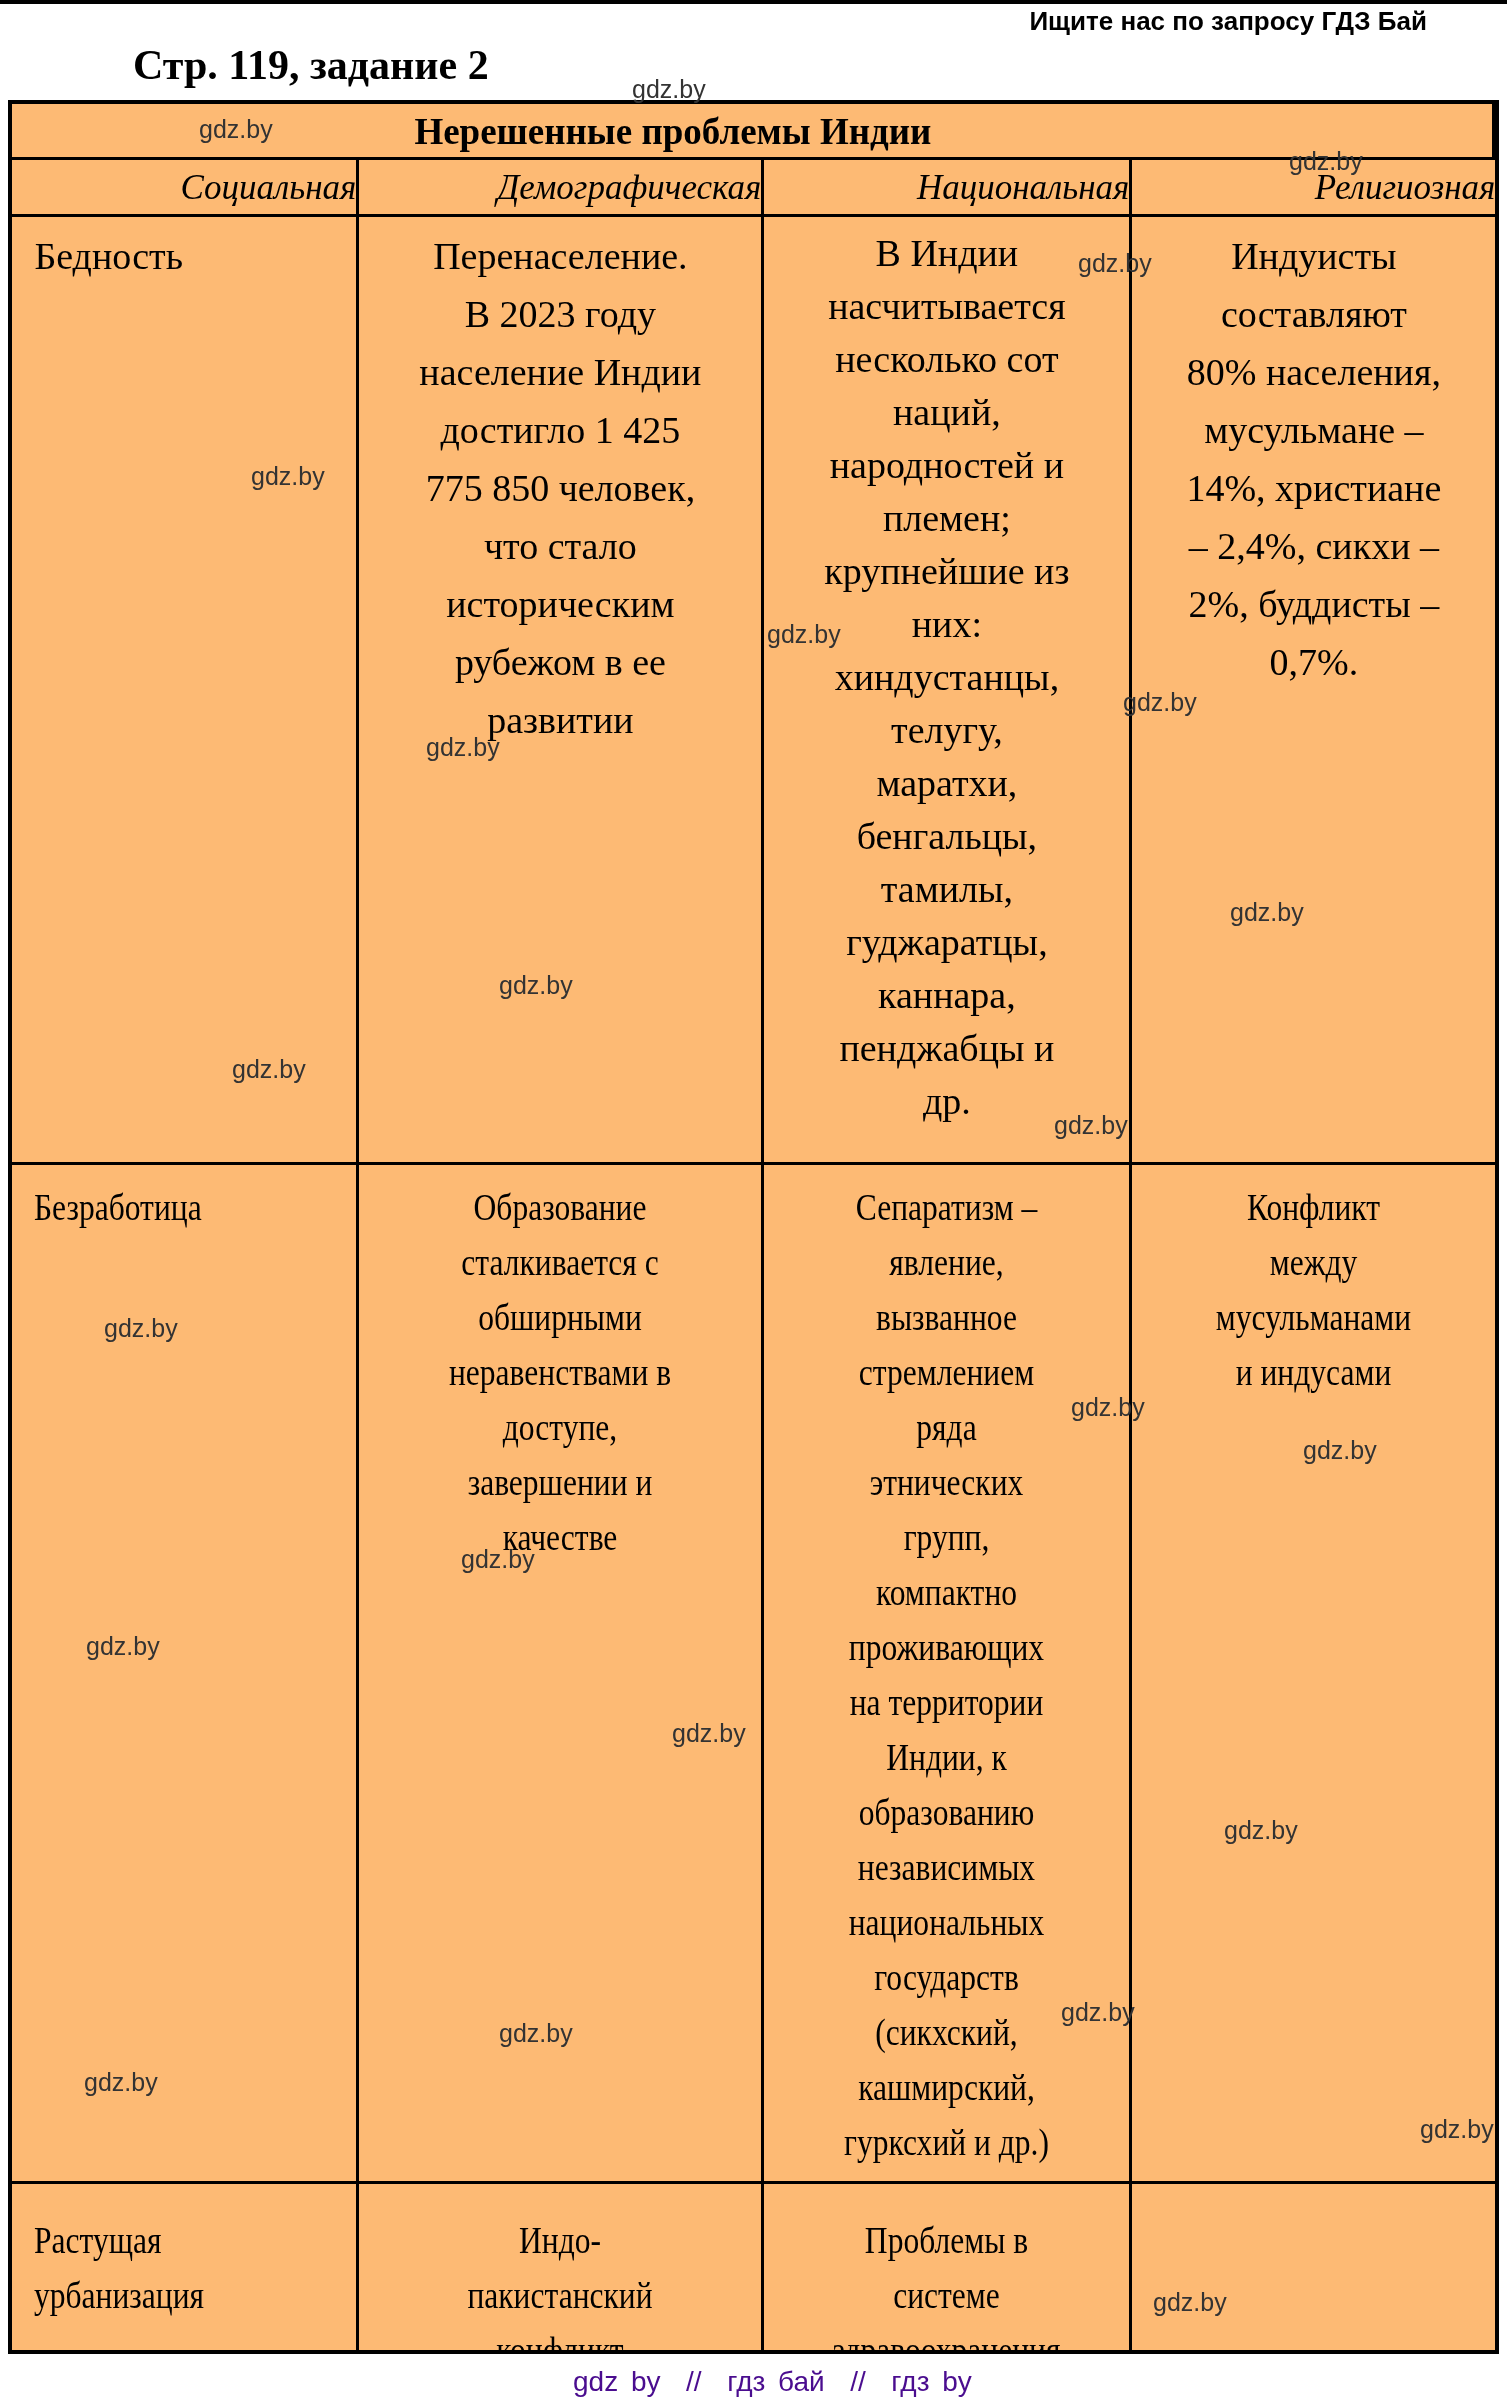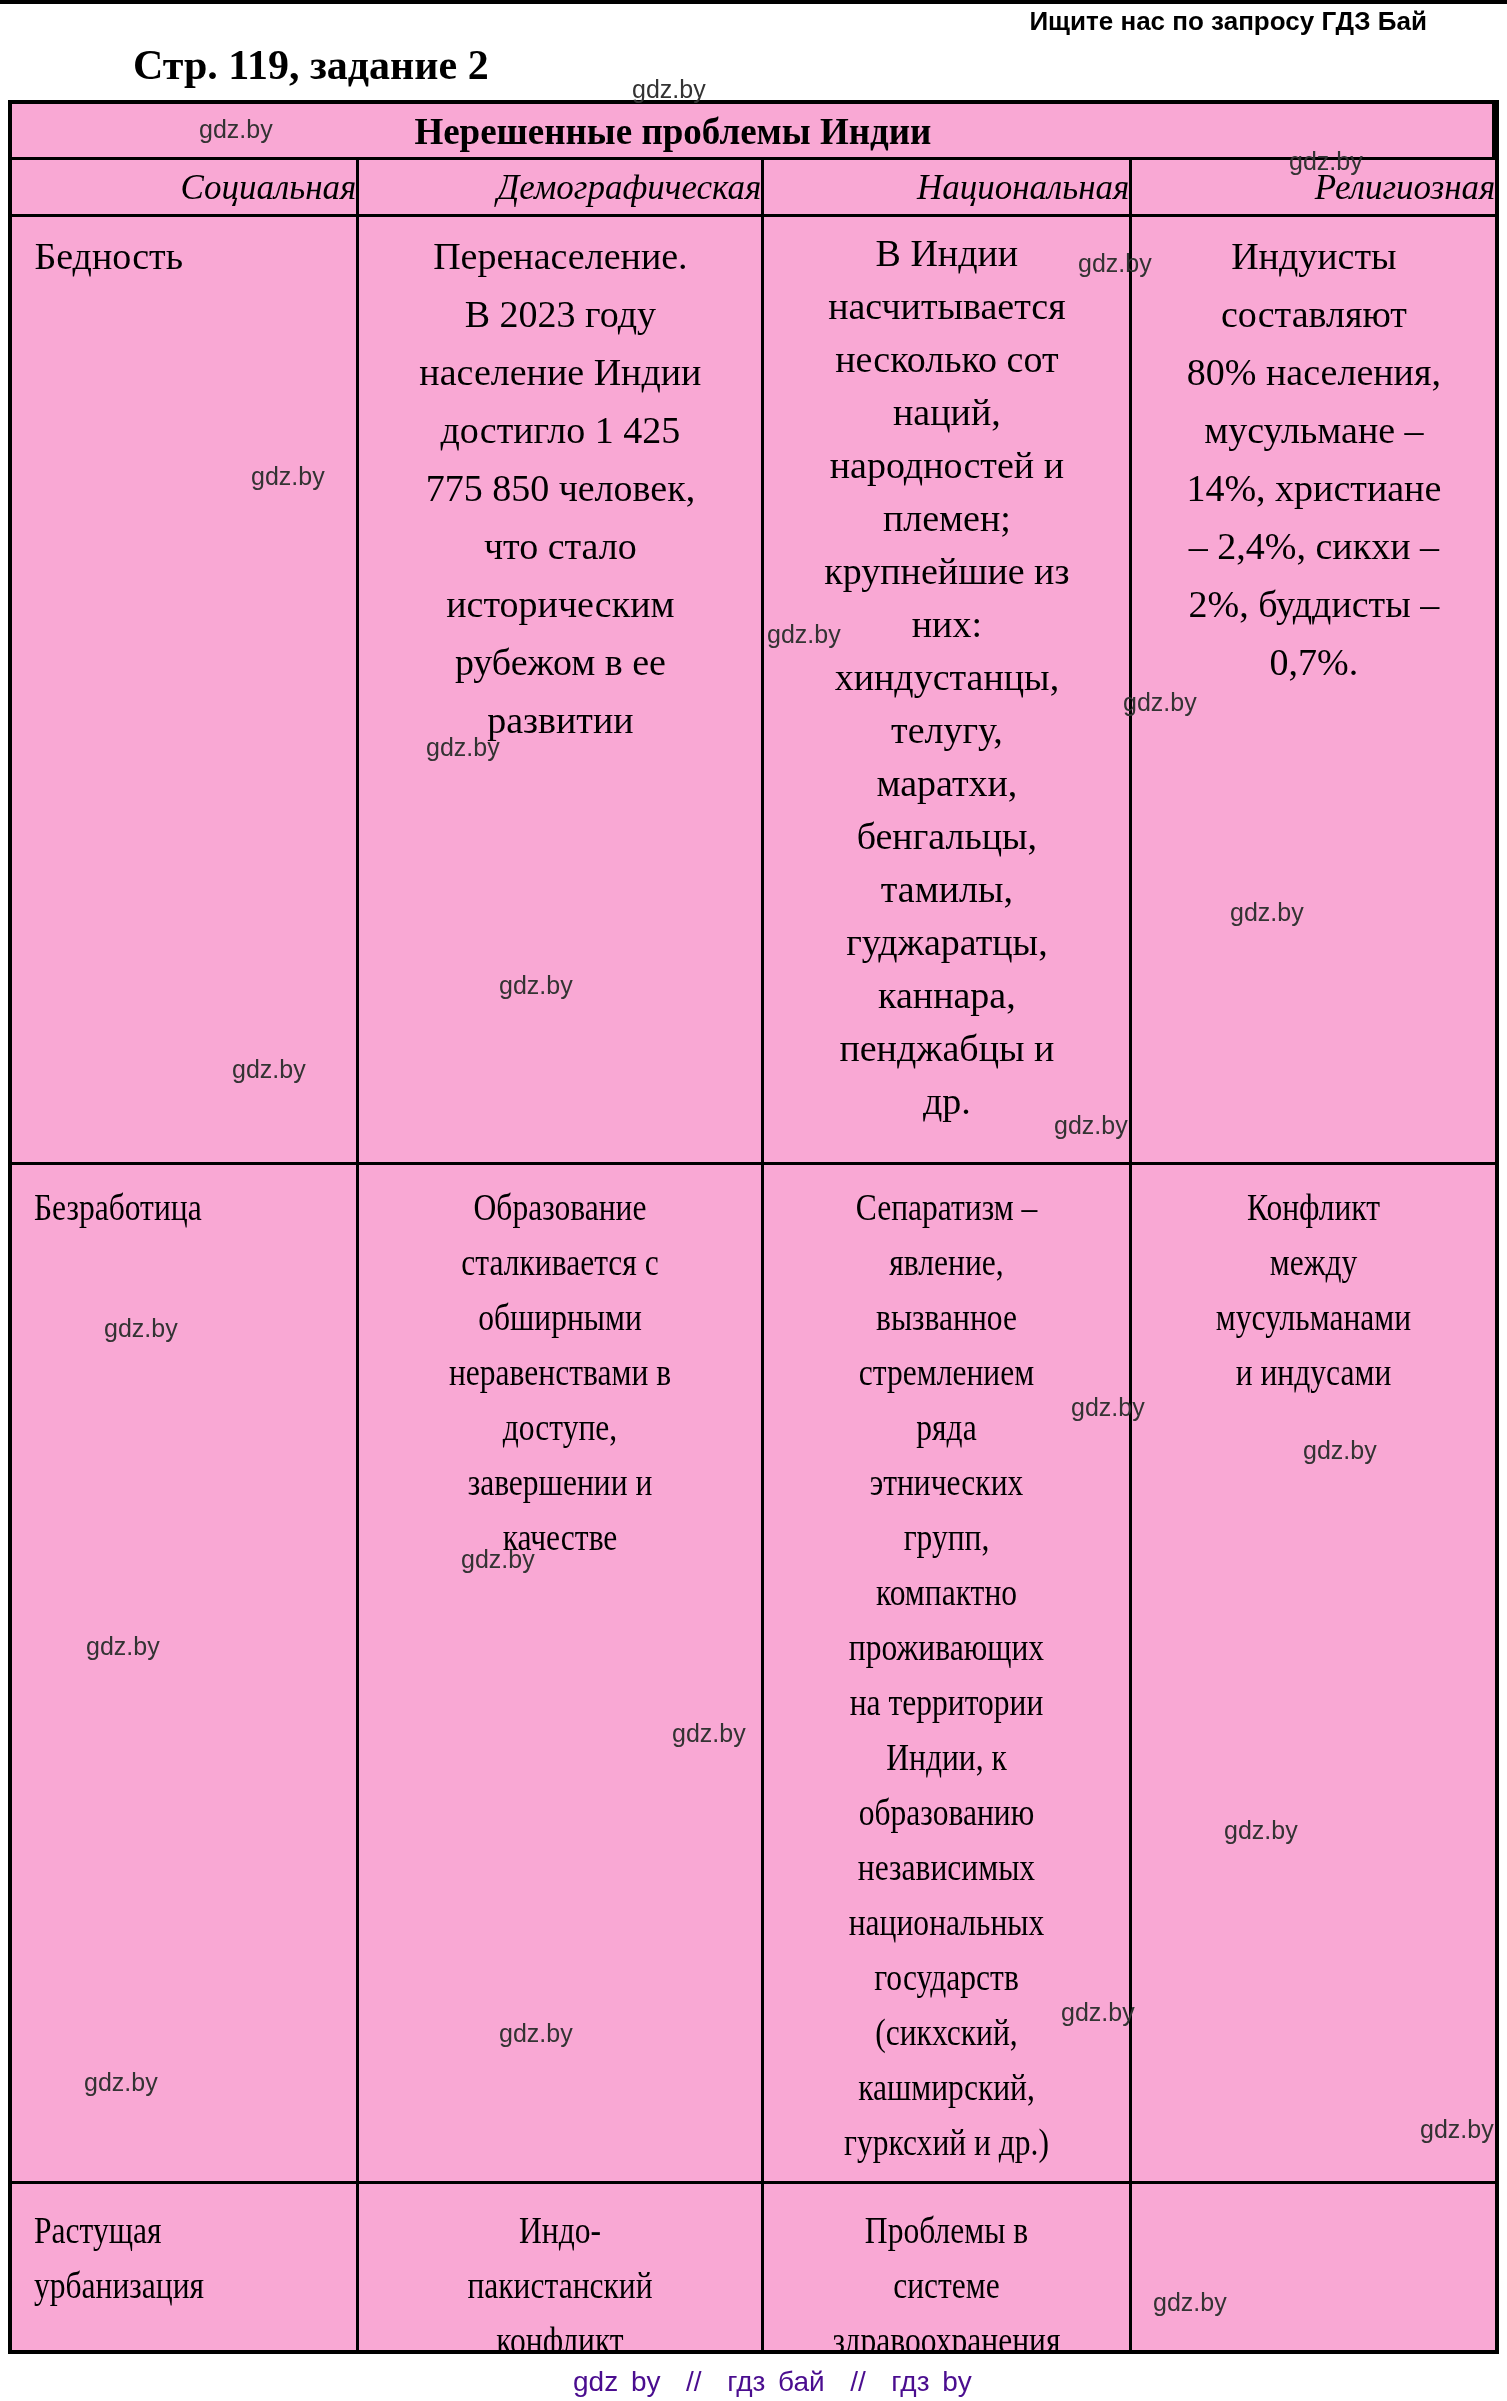--- a/index.html
+++ b/index.html
@@ -24,21 +24,21 @@
     font-size:42px; font-weight:bold; line-height:1.05;
     white-space:nowrap;
   }
   .tbl {
     position:absolute; left:8.4px; top:100px;
     width:1491px; height:2254px;
     border:4.2px solid #000; box-sizing:border-box;
     display:grid;
     grid-template-columns:347px 405px 368px 1fr;
     grid-template-rows:56px 57px 948px 1019px 1fr;
-    background:#f9a8d4;
+    background:#fdba74;
   }
   .cell {
     border-right:3.3px solid #000;
     border-bottom:3.3px solid #000;
     box-sizing:border-box;
     overflow:hidden;
   }
   .last-col { border-right:none; }
   .last-row { border-bottom:none; }
   .title-cell {
@@ -50,21 +50,21 @@
   .head {
     font-style:italic; font-size:35px; line-height:40px;
     text-align:right; padding-top:7.5px;
   }
   .body-cell { font-size:38px; }
   .body-cell .inner { white-space:pre-line; }
   .c-left  { text-align:left; padding-left:22px; }
   .c-center{ text-align:center; }
   .pt12 { padding-top:10px; }
   .pt18 { padding-top:15px; }
-  .pt14 { padding-top:19px; }
+  .pt14 { padding-top:29px; }
   .lh70 { line-height:58px; }
   .lh64 { line-height:53px; }
   .lh66 { line-height:55px; }
   .cond       { transform:scaleX(0.83); transform-origin:50% 0; }
   .cond-left  { transform:scaleX(0.83); transform-origin:0 0; }
   .wm {
     position:absolute;
     font-family:"Liberation Sans", sans-serif;
     font-size:25px; color:#333333;
     white-space:nowrap; line-height:1;

